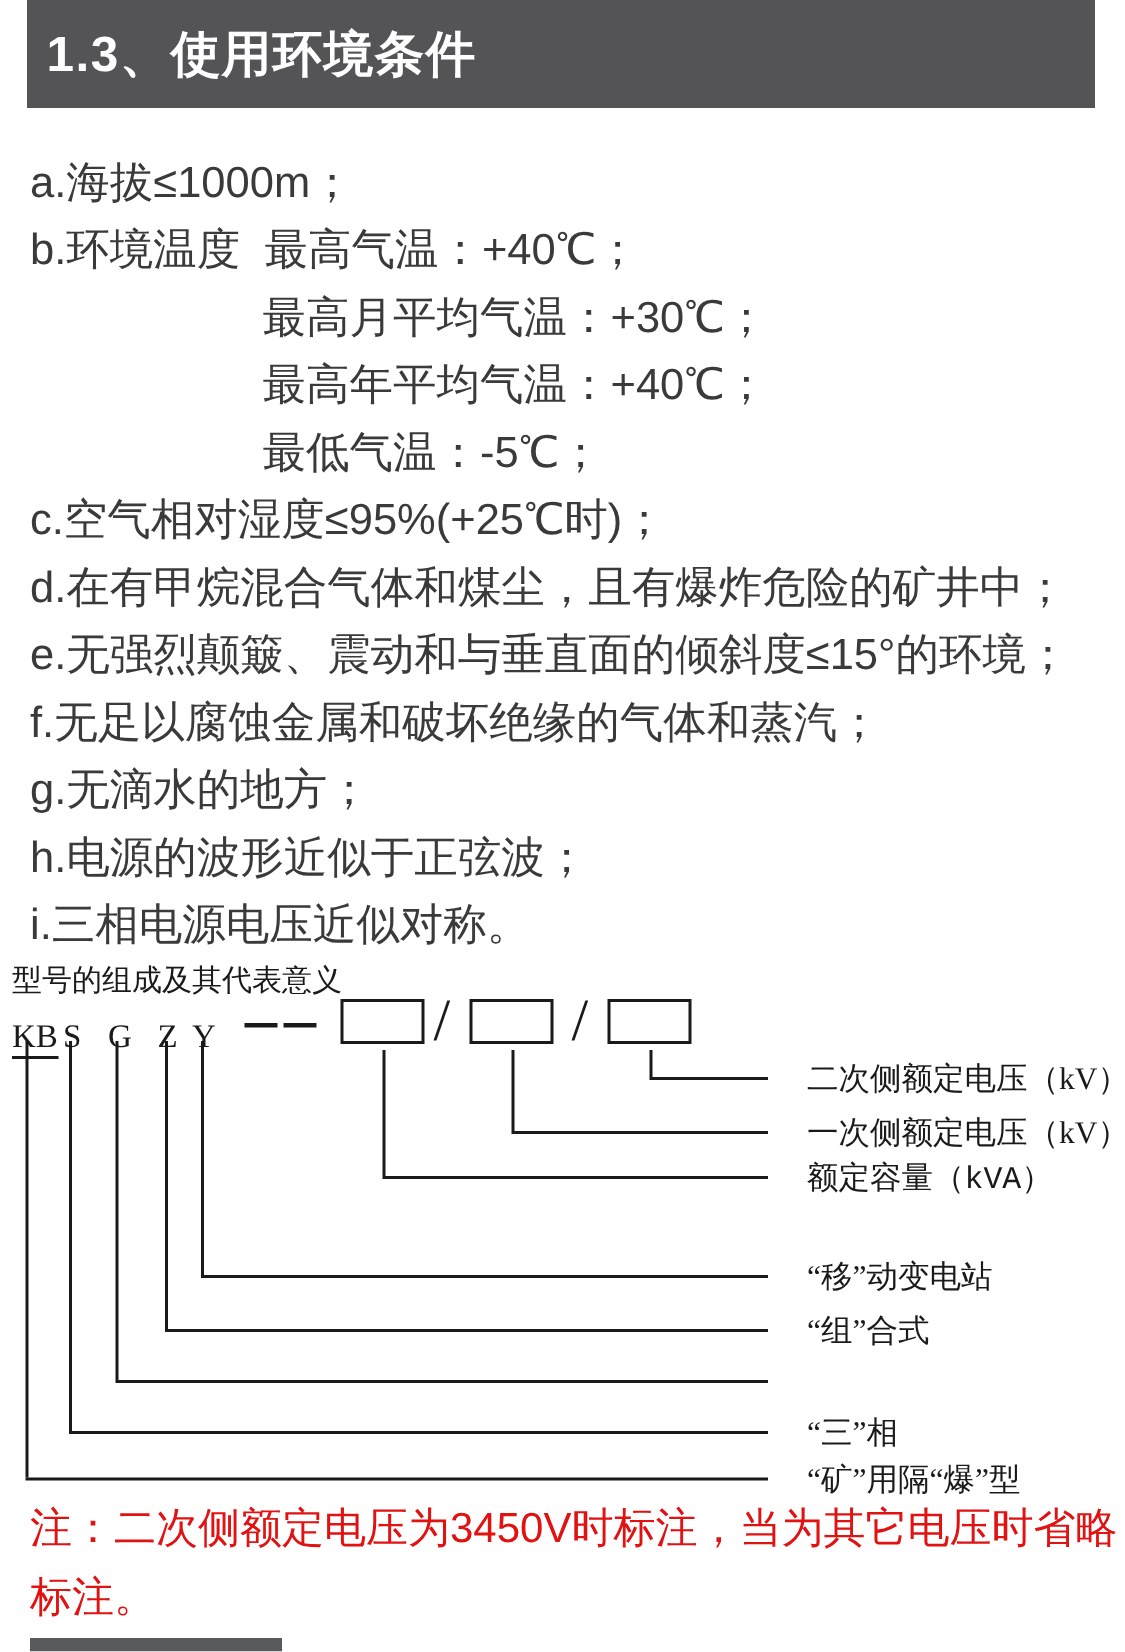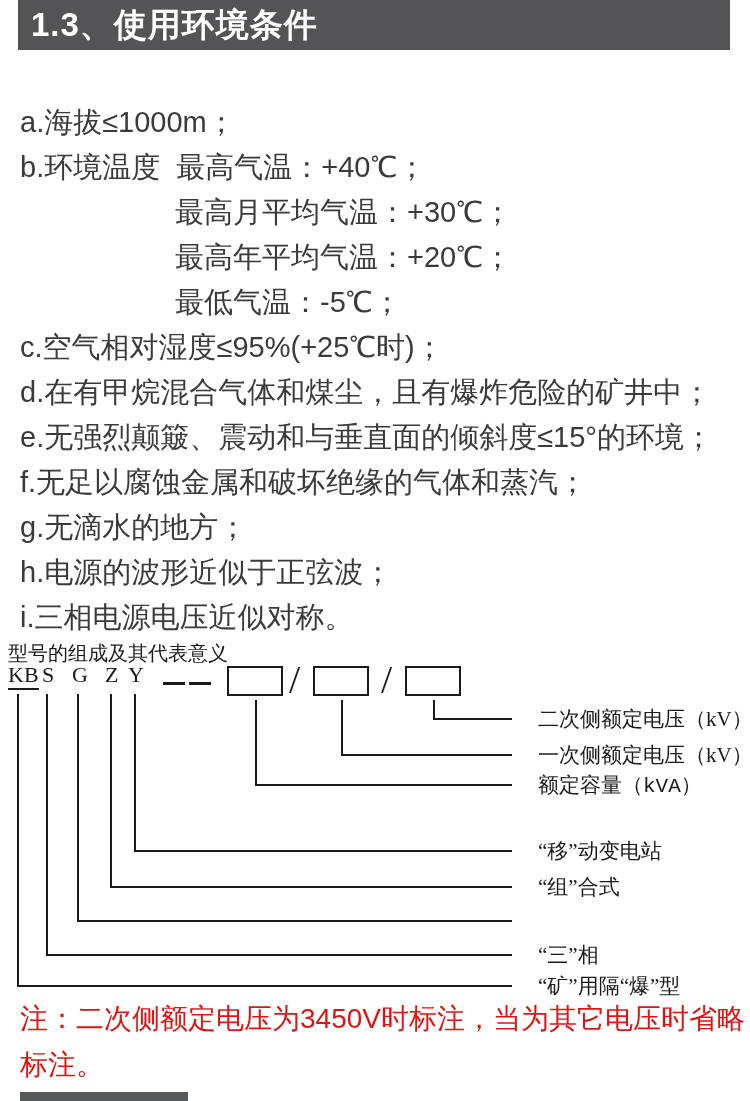--- a/index.html
+++ b/index.html
@@ -1,36 +1,36 @@
 <!DOCTYPE html>
 <html><head>
 <meta charset="utf-8">
 <style>
   * { margin:0; padding:0; box-sizing:border-box; }
   html,body { width:750px; height:1101px; background:#ffffff; overflow:hidden;
               font-family:"Liberation Sans", sans-serif; }
   .page { position:relative; width:750px; height:1101px; background:#ffffff; }
 
   
-  .hdr { position:absolute; left:18px; top:0; width:712px; height:50px;
+  .hdr { position:absolute; left:18px; top:0; width:712px; height:72px;
          background:#545456; display:flex; align-items:center; }
   .hdr h1 { color:#ffffff; font-size:33px; font-weight:bold; padding-left:13px;
             letter-spacing:1px; font-family:"Liberation Sans", sans-serif; }
 
   
   .conds { position:absolute; left:20px; top:100px; width:720px;
            font-size:29px; color:#3a3a3a; }
   .cond-line { line-height:45px; white-space:pre; }
   .cond-line.indent { margin-left:155px; }
 
   
   .dg { position:absolute; left:0; top:638px; width:750px; height:363px;
         font-family:"Liberation Serif", serif; color:#1a1a1a; }
   .dg-title { position:absolute; left:8px; top:2px; font-size:20px; }
-  .dg-letter { position:absolute; top:24px; font-size:22px; }
+  .dg-letter { position:absolute; top:40px; font-size:22px; }
   .l-kb { left:8px; border-bottom:2px solid #1a1a1a; }
   .l-s { left:42px; } .l-g { left:72px; } .l-z { left:105px; } .l-y { left:128px; }
   .dash { position:absolute; top:44px; height:3px; background:#1a1a1a; }
   .dash1 { left:163px; width:22px; } .dash2 { left:189px; width:22px; }
   .dg-box { position:absolute; top:28px; width:56px; height:30px;
             border:2px solid #1a1a1a; background:#ffffff; }
   .b1 { left:227px; } .b2 { left:313px; } .b3 { left:405px; }
   .dg-slash { position:absolute; top:22px; font-size:40px; line-height:40px; }
   .sl1 { left:289px; } .sl2 { left:381px; }
   .vl { position:absolute; width:2px; background:#1a1a1a; }
@@ -71,21 +71,21 @@
 <div class="page">
 
   <div class="hdr">
     <h1>1.3、使用环境条件</h1>
   </div>
 
   <div class="conds">
     <div class="cond-line">a.海拔≤1000m；</div>
     <div class="cond-line">b.环境温度  最高气温：+40℃；</div>
     <div class="cond-line indent">最高月平均气温：+30℃；</div>
-    <div class="cond-line indent">最高年平均气温：+20℃；</div>
+    <div class="cond-line indent">最高年平均气温：+40℃；</div>
     <div class="cond-line indent">最低气温：-5℃；</div>
     <div class="cond-line">c.空气相对湿度≤95%(+25℃时)；</div>
     <div class="cond-line">d.在有甲烷混合气体和煤尘，且有爆炸危险的矿井中；</div>
     <div class="cond-line">e.无强烈颠簸、震动和与垂直面的倾斜度≤15°的环境；</div>
     <div class="cond-line">f.无足以腐蚀金属和破坏绝缘的气体和蒸汽；</div>
     <div class="cond-line">g.无滴水的地方；</div>
     <div class="cond-line">h.电源的波形近似于正弦波；</div>
     <div class="cond-line">i.三相电源电压近似对称。</div>
   </div>
 

